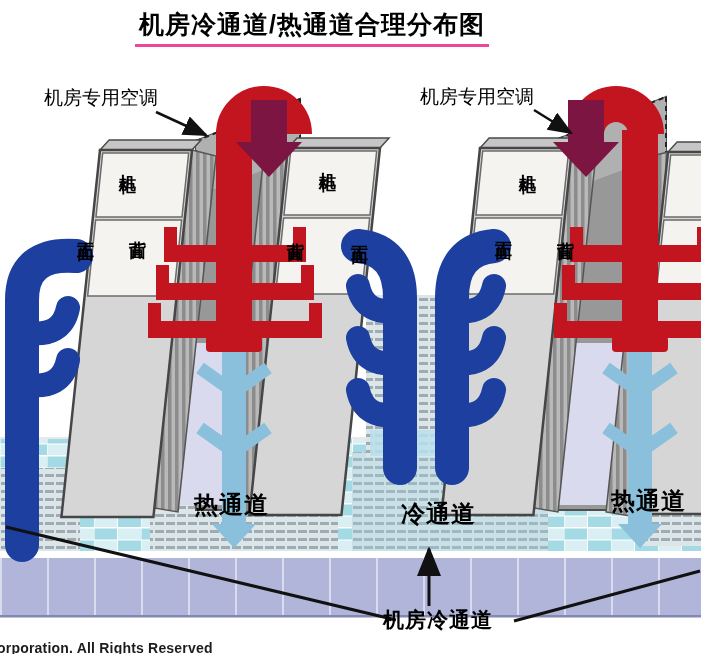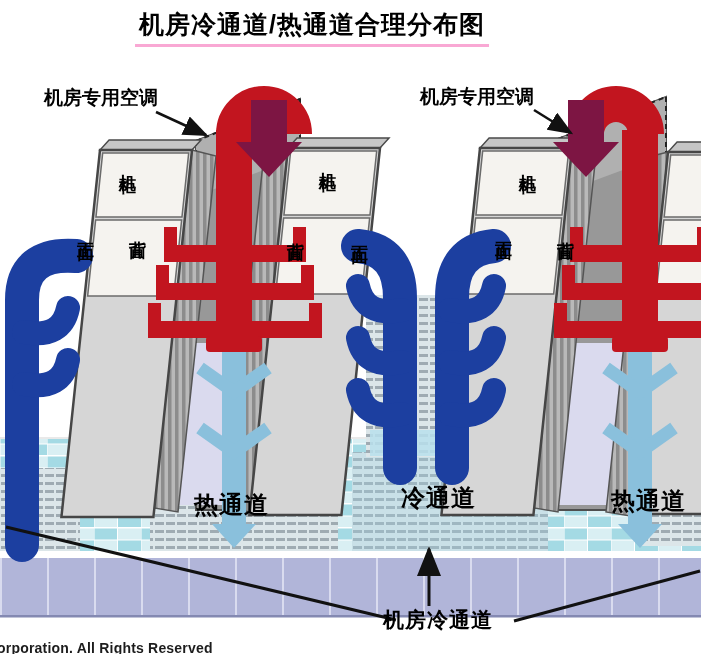--- a/index.html
+++ b/index.html
@@ -4,23 +4,23 @@
 <style>
   html,body{margin:0;padding:0;background:#fff;}
   .stage{
     position:relative;width:701px;height:654px;overflow:hidden;
     background:#fff;font-family:"Liberation Sans",sans-serif;color:#000;
   }
   .stage svg{position:absolute;left:0;top:0;}
   .ov{position:absolute;pointer-events:none;white-space:nowrap;}
   .title{
     font-size:25px;font-weight:bold;letter-spacing:1px;
-    border-bottom:3px solid #f9a8d4;padding:0 4px 3px 4px;
+    border-bottom:3px solid #ec4899;padding:0 4px 3px 4px;
   }
-  .lbl-crac{font-size:19px;font-weight:700;}
+  .lbl-crac{font-size:19px;font-weight:400;}
   .vtext{
     writing-mode:vertical-rl;text-orientation:upright;
     font-weight:bold;font-size:17px;letter-spacing:3px;line-height:1;
   }
   .lbl-aisle{font-size:24px;font-weight:bold;letter-spacing:1px;}
   .lbl-floor{font-size:21px;font-weight:bold;letter-spacing:1px;}
   .copyright{font-size:14px;font-weight:bold;color:#1c1c1c;letter-spacing:.2px;}
 </style>
 </head>
 <body>
@@ -196,20 +196,20 @@
 
 <div class="ov vtext" style="left:319px;top:158px;">机柜</div>
 <div class="ov vtext" style="left:287px;top:229px;">背面</div>
 <div class="ov vtext" style="left:351px;top:232px;">正面</div>
 
 <div class="ov vtext" style="left:519px;top:160px;">机柜</div>
 <div class="ov vtext" style="left:495px;top:228px;">正面</div>
 <div class="ov vtext" style="left:557px;top:228px;">背面</div>
 
 <div class="ov lbl-aisle" style="left:194px;top:489px;">热通道</div>
-<div class="ov lbl-aisle" style="left:401px;top:482px;text-align:center;">冷通道</div>
+<div class="ov lbl-aisle" style="left:401px;top:498px;text-align:center;">冷通道</div>
 <div class="ov lbl-aisle" style="left:611px;top:485px;">热通道</div>
 
 <div class="ov lbl-floor" style="left:383px;top:606px;">机房冷通道</div>
 
 <div class="ov copyright" style="left:-3px;top:640px;">orporation. All Rights Reserved</div>
 
 </div>
 
 </body></html>

